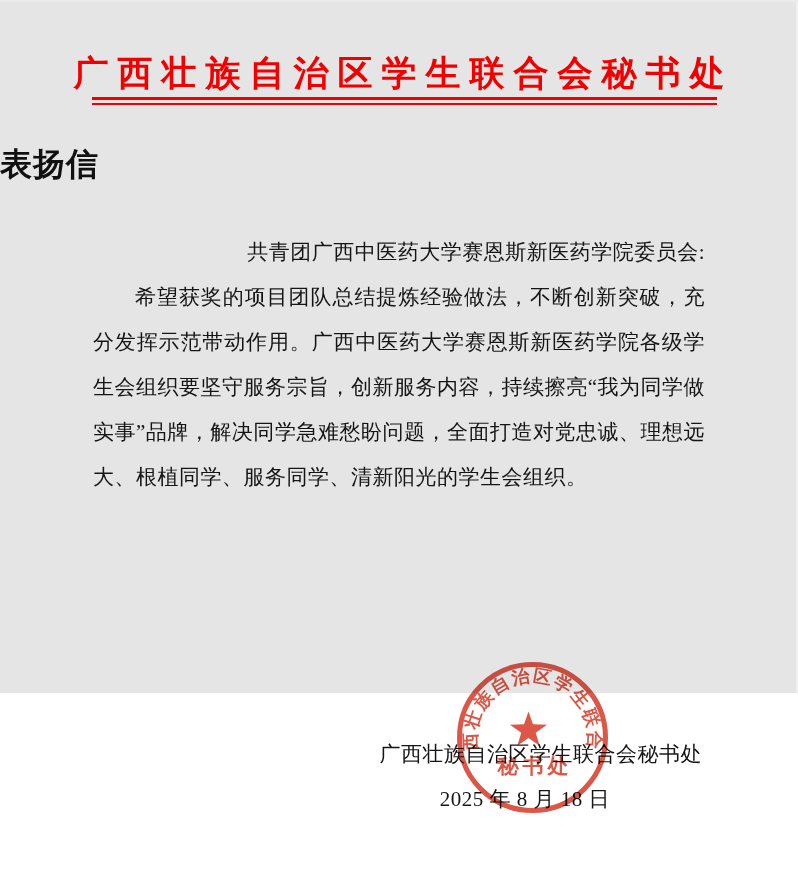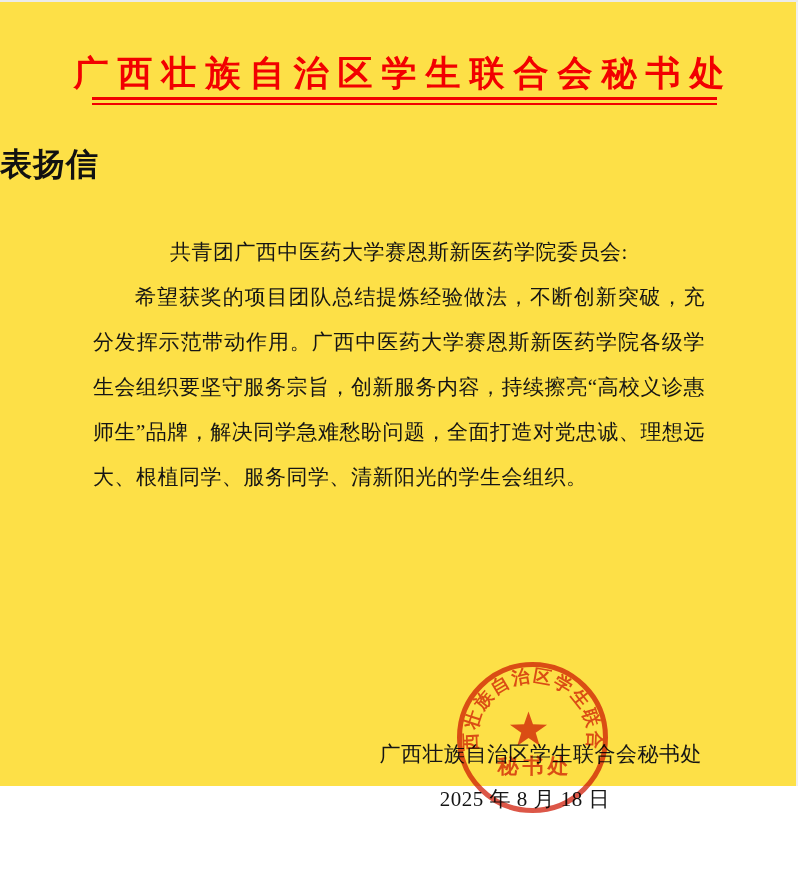--- a/index.html
+++ b/index.html
@@ -7,22 +7,22 @@
     padding: 0;
     background: #ffffff;
     width: 798px;
     height: 871px;
     overflow: hidden;
     font-family: "Liberation Serif", "DejaVu Serif", serif;
   }
   .page {
     position: relative;
     width: 798px;
-    height: 786px;
-    background: #fde047;
+    height: 693px;
+    background: #e5e5e5;
     border-top: 2px solid #ebebeb;
     box-sizing: border-box;
   }
   .page::after { 
     content: "";
     position: absolute;
     right: 0; top: 0; bottom: 0;
     width: 2px;
     background: #f0f0f0;
   }
@@ -71,21 +71,21 @@
     top: 228px;
     left: 93px;
     width: 612px;
     font-size: 21px;
     line-height: 45px;
     color: #151515;
     letter-spacing: 0.5px;
   }
   .salutation {
     margin: 0;
-    text-align: center;
+    text-align: right;
   }
   .body-paragraph {
     margin: 0;
     text-indent: 2em;
     text-align: justify;
     text-justify: inter-ideograph;
   }
   .body-paragraph b { font-weight: bold; }
   .closing-signature {
     position: absolute;
@@ -135,21 +135,21 @@
   <div class="red-rule">
     <div class="rule-thick"></div>
     <div class="rule-thin"></div>
   </div>
 
   <div class="letter-title">表扬信</div>
 
   <div class="letter-body">
     <p class="salutation">共青团广西中医药大学赛恩斯新医药学院委员会:</p>
     <div>
-        <p class="body-paragraph"><span>希望获奖的项目团队总结提炼经验做法，不断创新突破，充分发挥示范带动作用。广西中医药大学赛恩斯新医药学院各级学生会组织要坚守服务宗旨，创新服务内容，持续擦亮“高校义诊惠师生”品牌，解决同学急难愁盼问题，全面打造对党忠诚、理想远大、根植同学、服务同学、清新阳光的学生会组织。</span></p>
+        <p class="body-paragraph"><span>希望获奖的项目团队总结提炼经验做法，不断创新突破，充分发挥示范带动作用。广西中医药大学赛恩斯新医药学院各级学生会组织要坚守服务宗旨，创新服务内容，持续擦亮“我为同学做实事”品牌，解决同学急难愁盼问题，全面打造对党忠诚、理想远大、根植同学、服务同学、清新阳光的学生会组织。</span></p>
       </div>
   </div>
 
   <div class="closing-signature">广西壮族自治区学生联合会秘书处</div>
 
   <div class="closing-date">2025 年 8 月 18 日</div>
 
   <svg class="seal" viewBox="0 0 157 157">
     <circle cx="78.5" cy="78.5" r="73" fill="none" stroke="#d8402e" stroke-width="5"></circle>
     <path id="sealArc" d="M 25.7 97.7 A 56 56 0 1 1 131.3 97.7" fill="none"></path>

